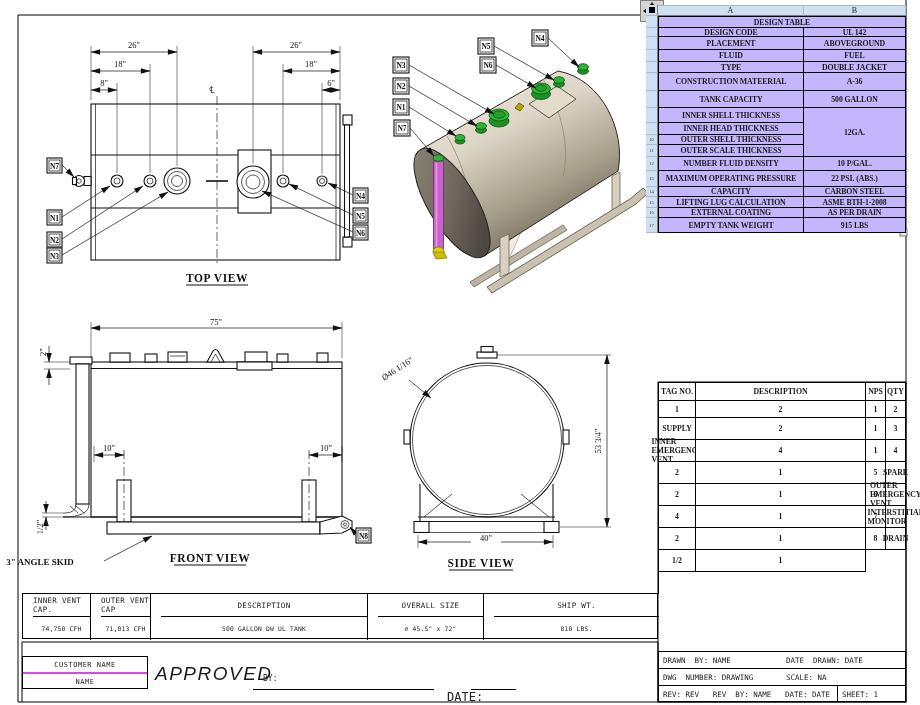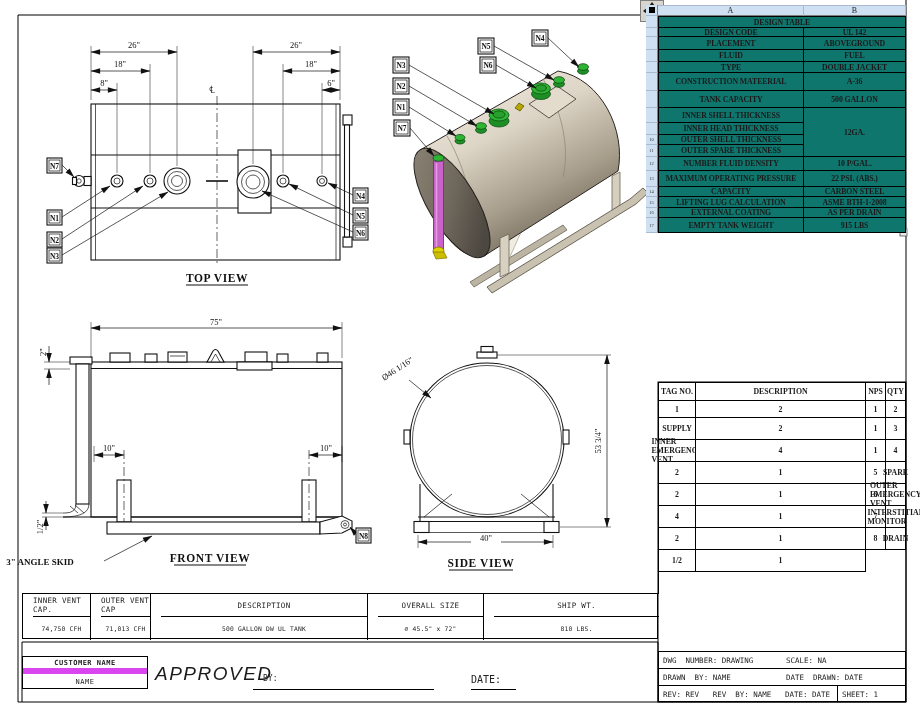--- a/index.html
+++ b/index.html
@@ -21,21 +21,21 @@
   
   .design-table{position:absolute;left:646px;top:0;width:260px;height:233px;box-sizing:border-box;
     padding-top:5px;font-family:"Liberation Serif","DejaVu Serif",serif;}
   .dt-grid{display:grid;grid-template-columns:12px 146px 102px;
     grid-template-rows:11px 12px 9px 13px 12px 11px 18px 17px 15px 12px 10px 12px 14px 16px 10px 11px 10px 15px;}
   .dt-grid div{display:flex;align-items:center;justify-content:center;box-sizing:border-box;overflow:hidden;}
   .num{background:#cfe0f2;border-right:1px solid #7f7f7f;border-bottom:1px solid #a9bbd2;
        font:4.5px "Liberation Serif",serif;color:#333;}
   .abhead{background:#cfe0f2;border-right:1px solid #a9bbd2;border-bottom:1px solid #7f7f7f;border-top:1px solid #a9bbd2;
        font:8px "Liberation Serif",serif;color:#222;}
-  .dcell{background:#0f766e;border-right:1px solid #000;border-bottom:1px solid #000;
+  .dcell{background:#c4b5fd;border-right:1px solid #000;border-bottom:1px solid #000;
        font:bold 7.8px "Liberation Serif",serif;color:#1a1a1a;letter-spacing:-.1px;text-align:center;}
   .bl{border-left:1px solid #000;}
   .bt{border-top:1px solid #000;}
   .nozzle-table{position:absolute;left:658px;top:382px;width:248px;height:211px;box-sizing:border-box;}
   .nz-grid{display:grid;grid-template-columns:37px 170px 20px 20px;
     grid-template-rows:18px 17px repeat(8,22px);border-left:1px solid #000;border-top:1px solid #000;box-sizing:border-box;}
   .nz-grid div{display:flex;align-items:center;justify-content:center;box-sizing:border-box;
     border-right:1px solid #000;border-bottom:1px solid #000;background:#fff;
     font:bold 7.8px "Liberation Serif",serif;color:#1a1a1a;}
   .nz-title{grid-column:1 / -1;}
@@ -47,26 +47,26 @@
   .spec-strip div{display:flex;align-items:center;justify-content:center;box-sizing:border-box;
     border-right:1px solid #000;border-bottom:1px solid #000;overflow:hidden;margin-left:10px;}
   .spec-strip div:nth-child(5n){border-right:none;}
   .spec-strip div:nth-child(n+6){border-bottom:none;}
   .sphead{font-size:7.5px;letter-spacing:.3px;}
   .spval{font-size:6.3px;letter-spacing:.2px;}
   .customer-box{position:absolute;left:22px;top:656px;width:126px;height:33px;box-sizing:border-box;
     border:1px solid #000;}
   .customer-box .row{height:16px;display:flex;align-items:center;justify-content:center;
     font-size:7px;letter-spacing:.5px;box-sizing:border-box;}
-  .customer-box .row:first-child{border-bottom:6px solid #d946ef;height:17px;font-weight:bold;}
+  .customer-box .row:first-child{border-bottom:2px solid #d946ef;height:17px;}
   .approved{position:absolute;left:155px;top:663px;font-style:italic;font-weight:500;
     font-family:"Liberation Sans",sans-serif;font-size:19px;letter-spacing:1.5px;color:#1b1b1b;}
   .by-label{position:absolute;left:223px;top:674px;font-size:8px;padding-left:40px;}
   .by-line{position:absolute;left:253px;top:689px;width:181px;border-top:1px solid #000;}
-  .date-label{position:absolute;left:447px;top:674px;font-size:10px;margin-left:24px;}
+  .date-label{position:absolute;left:447px;top:690px;font-size:12px;}
   .date-line{position:absolute;left:471px;top:689px;width:45px;border-top:1px solid #000;}
   .title-block{position:absolute;left:658px;top:651px;width:248px;height:51px;box-sizing:border-box;
     border:1px solid #000;font-size:7.5px;}
   .tb-row{height:17px;display:flex;align-items:center;box-sizing:border-box;border-bottom:1px solid #000;}
   .tb-row:last-child{border-bottom:none;height:16px;}
   .tb-row span{white-space:pre;padding-left:4px;}
   .tb-left{width:119px;flex:none;}
   .tb-r3l{width:174px;flex:none;border-right:1px solid #000;height:100%;display:flex;align-items:center;}
   
   .move-icon{position:absolute;left:640px;top:0;width:24px;height:22px;background:#d8d5cf;
@@ -434,21 +434,21 @@
     <div class="num" style="grid-area:8/1/9/2"></div>
     <div class="dcell bl" style="grid-area:8/2/9/3">TANK CAPACITY</div>
     <div class="dcell" style="grid-area:8/3/9/4">500 GALLON</div>
     <div class="num" style="grid-area:9/1/10/2"></div>
     <div class="dcell bl" style="grid-area:9/2/10/3">INNER SHELL THICKNESS</div>
     <div class="num" style="grid-area:10/1/11/2"></div>
     <div class="dcell bl" style="grid-area:10/2/11/3">INNER HEAD THICKNESS</div>
     <div class="num" style="grid-area:11/1/12/2">10</div>
     <div class="dcell bl" style="grid-area:11/2/12/3">OUTER SHELL THICKNESS</div>
     <div class="num" style="grid-area:12/1/13/2">11</div>
-    <div class="dcell bl" style="grid-area:12/2/13/3">OUTER  SPARE THICKNESS</div>
+    <div class="dcell bl" style="grid-area:12/2/13/3">OUTER  SCALE THICKNESS</div>
     <div class="dcell" style="grid-area:9/3/13/4">12GA.</div>
     <div class="num" style="grid-area:13/1/14/2">12</div>
     <div class="dcell bl" style="grid-area:13/2/14/3">NUMBER FLUID DENSITY</div>
     <div class="dcell" style="grid-area:13/3/14/4">10 P/GAL.</div>
     <div class="num" style="grid-area:14/1/15/2">13</div>
     <div class="dcell bl" style="grid-area:14/2/15/3">MAXIMUM OPERATING PRESSURE</div>
     <div class="dcell" style="grid-area:14/3/15/4">22 PSI. (ABS.)</div>
     <div class="num" style="grid-area:15/1/16/2">14</div>
     <div class="dcell bl" style="grid-area:15/2/16/3">CAPACITY</div>
     <div class="dcell" style="grid-area:15/3/16/4">CARBON STEEL</div>
@@ -521,26 +521,26 @@
   <div class="row">NAME</div>
 </div>
 <div class="approved">APPROVED</div>
 <div class="by-label mono">BY:</div>
 <div class="by-line"></div>
 <div class="date-label mono">DATE:</div>
 <div class="date-line"></div>
 
 <div class="title-block mono">
   <div class="tb-row">
+    <span class="tb-left">DRAWN  BY: NAME</span>
+    <span>DATE  DRAWN: DATE</span>
+  </div>
+  <div class="tb-row">
     <span class="tb-left">DWG  NUMBER: DRAWING</span>
     <span>SCALE: NA</span>
-  </div>
-  <div class="tb-row">
-    <span class="tb-left">DRAWN  BY: NAME</span>
-    <span>DATE  DRAWN: DATE</span>
   </div>
   <div class="tb-row">
     <span class="tb-r3l">REV: REV   REV  BY: NAME   DATE: DATE</span>
     <span>SHEET: 1</span>
   </div>
 </div>
 
 </div>
 
 </body></html>

